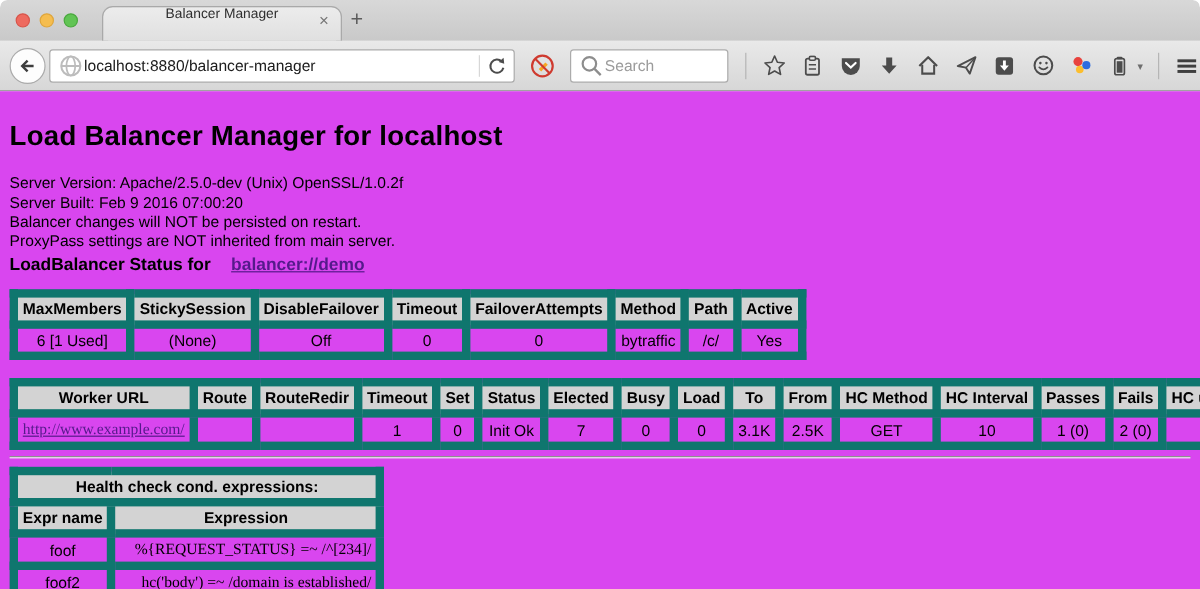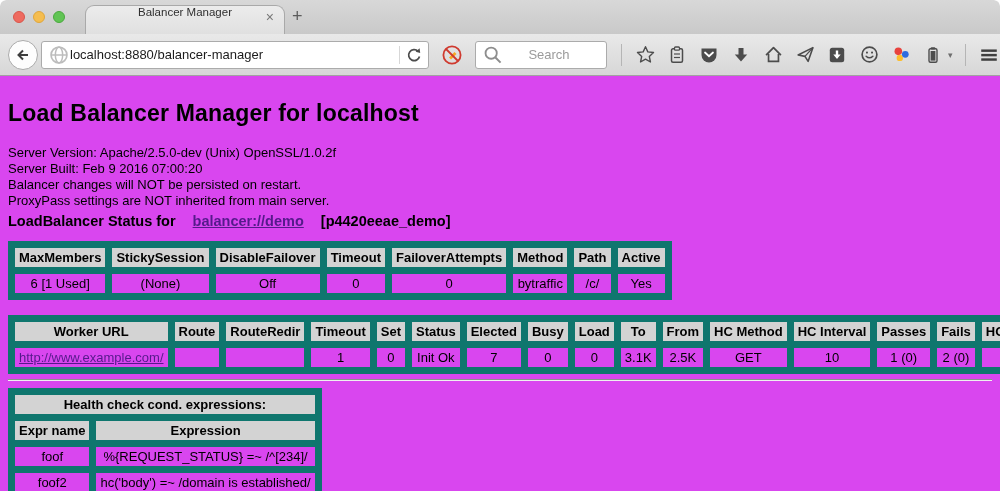--- a/index.html
+++ b/index.html
@@ -25,40 +25,40 @@
   .toolbar { height:42px; background:linear-gradient(#e9e9e9,#d7d7d7); border-bottom:1px solid #a2a2a2;
              display:flex; align-items:center; padding:0 8px; }
   .backbtn { width:30px; height:30px; border-radius:50%; background:#fdfdfd; border:1px solid #ababab;
              display:flex; align-items:center; justify-content:center; flex:none; z-index:2; }
   .urlbar { margin-left:3px; width:388px; height:28px; background:#fff; border:1px solid #ababab; border-radius:3px;
             display:flex; align-items:center; padding:0 6px; flex:none; }
   .urlbar input { border:none; outline:none; flex:1; font-size:13px; color:#1c1c1c; font-family:"Liberation Sans",sans-serif; background:transparent; }
   .url-divider { width:1px; height:18px; background:#d7d7d7; margin:0 6px; }
   .searchbar { margin-left:12px; width:132px; height:28px; background:#fff; border:1px solid #ababab; border-radius:3px;
                display:flex; align-items:center; padding:0 6px; flex:none; }
-  .searchbar input { border:none; outline:none; width:90px; font-size:13px; color:#333; font-family:"Liberation Sans",sans-serif; background:transparent;text-align:center; }
+  .searchbar input { border:none; outline:none; width:90px; font-size:13px; color:#333; font-family:"Liberation Sans",sans-serif; background:transparent; }
   .searchbar input::placeholder { color:#9b9b9b; }
   .flashblock { margin-left:12px; flex:none; display:flex; }
   .iconrow { display:flex; align-items:center; gap:10px; margin-left:12px; }
   .icon { display:flex; align-items:center; justify-content:center; width:22px; height:22px; }
   .tool-divider { width:1px; height:22px; background:#b5b5b5; margin:0 2px; }
   .caret { font-size:9px; color:#6e6e6e; margin-left:-6px; }
 
   
   .content { height:415px; background:#d946ef; padding:8px 8px 0 8px; font-size:13px; color:#000; overflow:hidden; }
   h1.pagetitle { font-size:23px; font-weight:bold; margin:16px 0 0 0; letter-spacing:0.2px; }
   .info { margin-top:18px; line-height:16px; }
   .status-line { margin-top:4px; font-size:14.5px; font-weight:bold; display:flex; gap:17px; align-items:baseline; }
   .status-line a { color:#551a8b; }
   a.purple { color:#551a8b; text-decoration:underline; }
 
   table { border-collapse:collapse; margin-top:12px; font-size:13px; }
   th, td { border:7px solid #0f766e; padding:2px 4px; height:19px; text-align:center; white-space:nowrap; }
   th { background:#d3d3d3; font-weight:bold; }
-  td.left, th.left { text-align:center; }
+  td.left, th.left { text-align:right;font-family:Liberation Serif, serif; }
 
   .t1 th:nth-child(1){width:86px}.t1 th:nth-child(2){width:89px}.t1 th:nth-child(3){width:103px}
   .t1 th:nth-child(4){width:52px}.t1 th:nth-child(5){width:106px}.t1 th:nth-child(6){width:46px}
   .t1 th:nth-child(7){width:28px}.t1 th:nth-child(8){width:35px}
 
   .t2 { margin-top:15px; }
   .t2 th:nth-child(1){width:158px}.t2 th:nth-child(2){width:35px}.t2 th:nth-child(3){width:70px}
   .t2 th:nth-child(4){width:41px}.t2 th:nth-child(5){width:22px}.t2 th:nth-child(6){width:42px}
   .t2 th:nth-child(7){width:46px}.t2 th:nth-child(8){width:28px}.t2 th:nth-child(9){width:28px}
   .t2 th:nth-child(10){width:32px}.t2 th:nth-child(11){width:34px}.t2 th:nth-child(12){width:66px}
@@ -209,21 +209,20 @@
     <div class="info">
       <div>Server Version: Apache/2.5.0-dev (Unix) OpenSSL/1.0.2f</div>
       <div>Server Built: Feb 9 2016 07:00:20</div>
       <div>Balancer changes will NOT be persisted on restart.</div>
       <div>ProxyPass settings are NOT inherited from main server.</div>
     </div>
 
     <div class="status-line">
       <span>LoadBalancer Status for</span>
       <a href="#">balancer://demo</a>
-      <span>[p4420eeae_demo]</span>
     </div>
 
     <table class="t1">
       <tbody>
           <tr>
         <th>MaxMembers</th>
         <th>StickySession</th>
         <th>DisableFailover</th>
         <th>Timeout</th>
         <th>FailoverAttempts</th>

